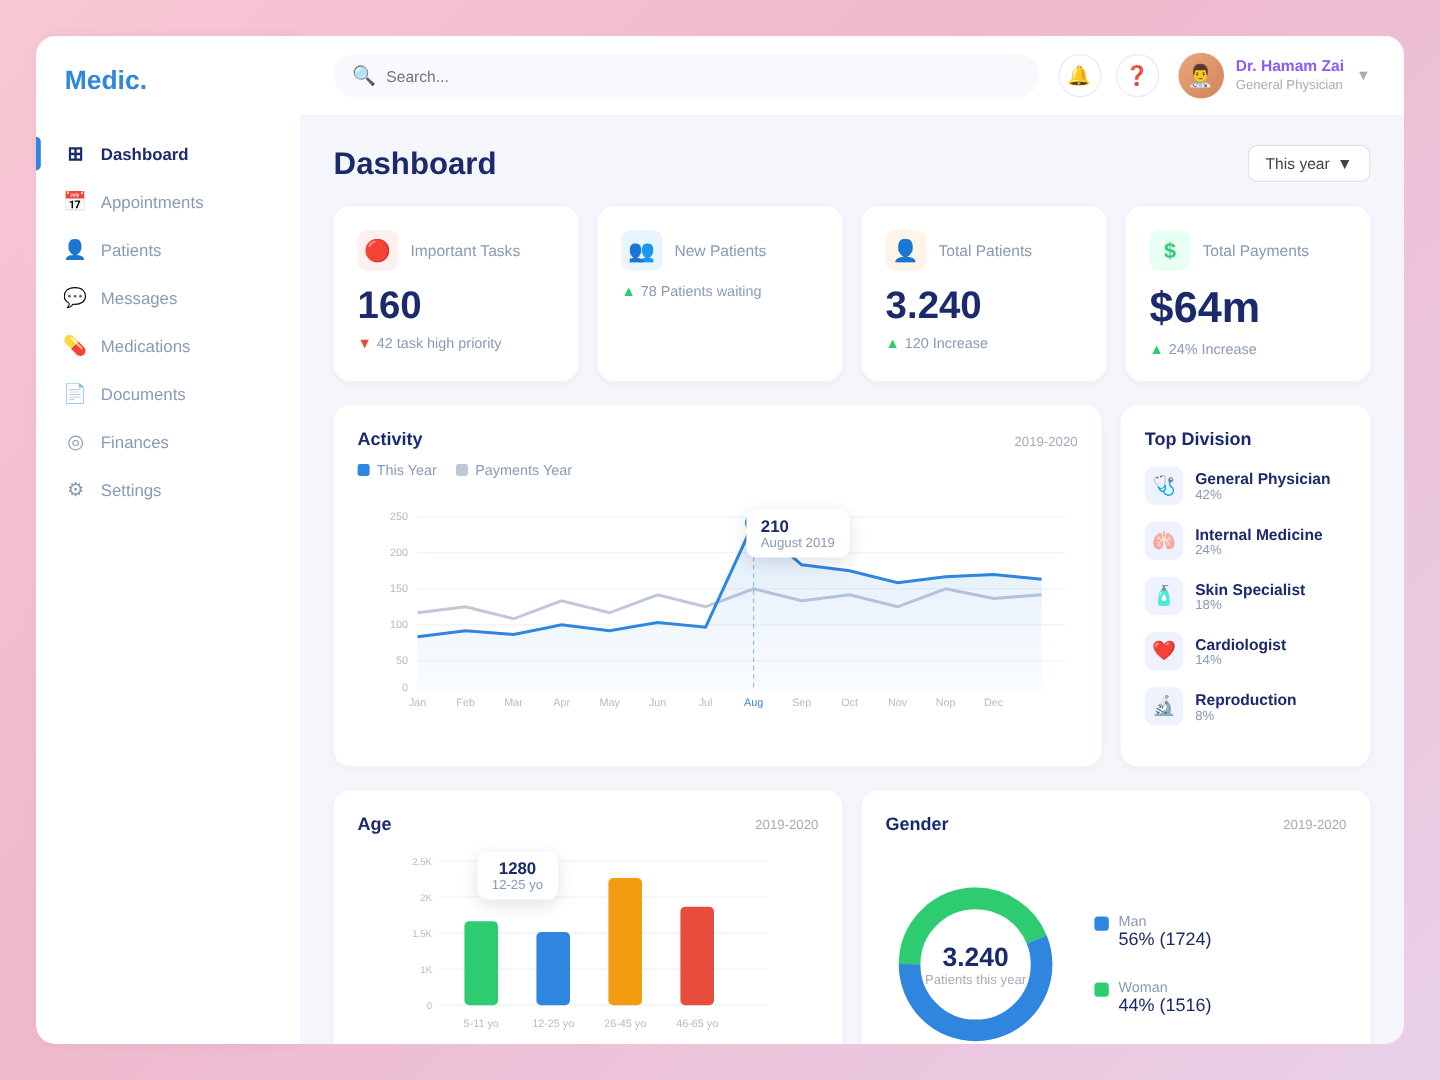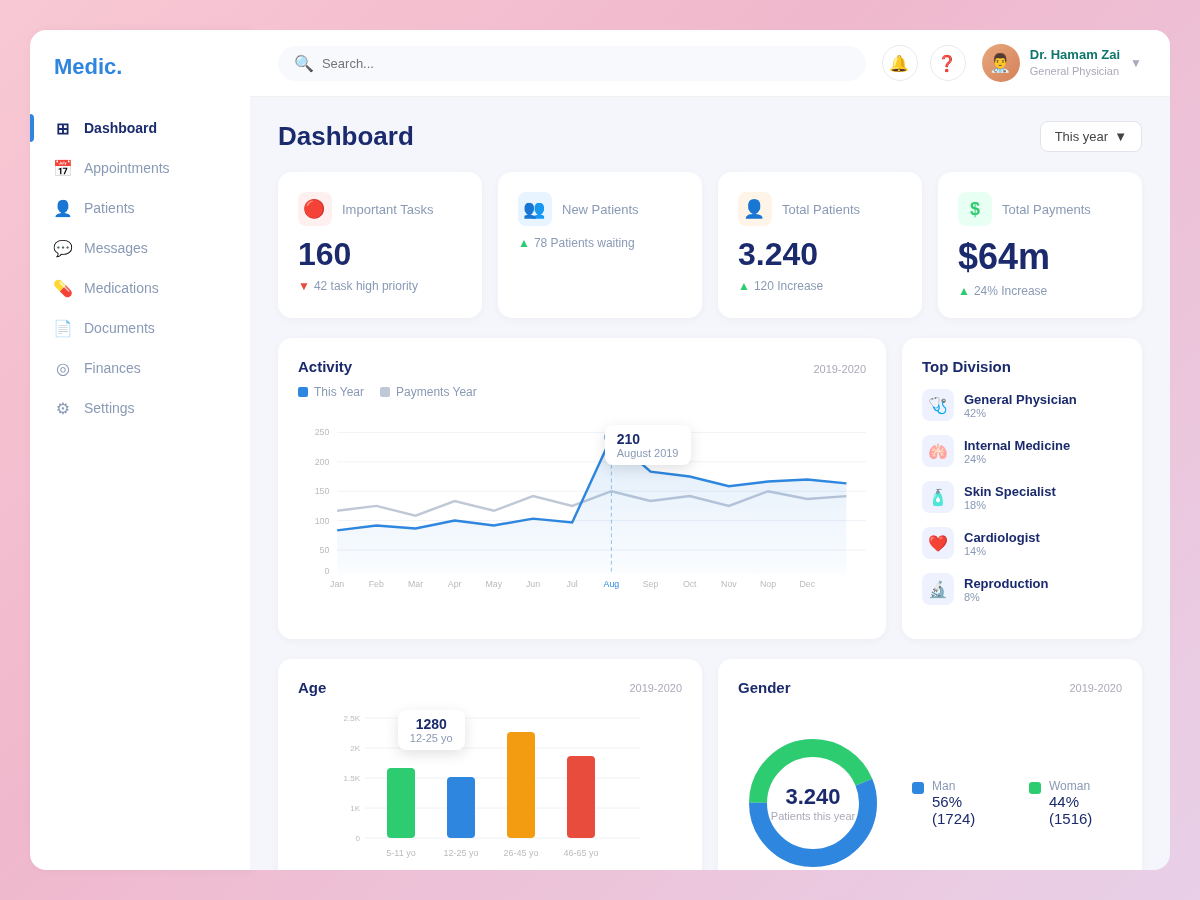--- a/index.html
+++ b/index.html
@@ -141,21 +141,21 @@
     .user-info { display: flex; align-items: center; gap: 10px; cursor: pointer; }
     .avatar {
       width: 38px; height: 38px;
       border-radius: 50%;
       background: linear-gradient(135deg, #e8a87c, #d4825a);
       overflow: hidden;
       display: flex; align-items: center; justify-content: center;
       font-size: 18px;
     }
     .user-text { line-height: 1.3; }
-    .user-name { font-size: 13px; font-weight: 700; color: #0f766e; }
+    .user-name { font-size: 13px; font-weight: 700; color: #8b5cf6; }
     .user-role { font-size: 11px; color: #aab; }
     
     .content { flex: 1; overflow-y: auto; padding: 24px 28px; display: flex; flex-direction: column; gap: 20px; }
     .page-header { display: flex; align-items: center; justify-content: space-between; }
     .page-title { font-size: 26px; font-weight: 700; color: #1a2a6c; }
     .period-select {
       display: flex; align-items: center; gap: 6px;
       border: 1px solid #e0e3eb;
       border-radius: 8px;
       padding: 7px 14px;
@@ -195,21 +195,21 @@
       border-radius: 14px;
       padding: 20px;
       box-shadow: 0 2px 8px rgba(0,0,0,0.04);
     }
     .chart-title { font-size: 15px; font-weight: 700; color: #1a2a6c; margin-bottom: 4px; }
     .chart-legend { display: flex; gap: 16px; margin-bottom: 12px; }
     .legend-item { display: flex; align-items: center; gap: 6px; font-size: 12px; color: #8a9ab5; }
     .legend-dot { width: 10px; height: 10px; border-radius: 2px; }
     
     .top-division {
-      width: 240px;
+      width: 208px;
       background: #fff;
       border-radius: 14px;
       padding: 20px;
       box-shadow: 0 2px 8px rgba(0,0,0,0.04);
       flex-shrink: 0;
     }
     .division-title { font-size: 15px; font-weight: 700; color: #1a2a6c; margin-bottom: 14px; }
     .division-item { display: flex; align-items: center; gap: 10px; margin-bottom: 14px; }
     .div-icon { width: 32px; height: 32px; border-radius: 8px; background: #eef2ff; display: flex; align-items: center; justify-content: center; font-size: 16px; }
     .div-info .div-name { font-size: 13px; font-weight: 600; color: #1a2a6c; }
@@ -234,21 +234,21 @@
       color: #1a2a6c;
       font-weight: 700;
       pointer-events: none;
     }
     .tooltip-sub { font-size: 11px; color: #8a9ab5; font-weight: 400; }
     
     .donut-wrap { display: flex; align-items: center; justify-content: center; position: relative; }
     .donut-label { position: absolute; text-align: center; }
     .donut-value { font-size: 22px; font-weight: 800; color: #1a2a6c; }
     .donut-sub { font-size: 11px; color: #aab; }
-    .gender-legend { display: flex; flex-direction: row; gap: 24px; }
+    .gender-legend { display: flex; flex-direction: column; gap: 24px; }
     .gender-item { display: flex; align-items: flex-start; gap: 8px; }
     .gender-dot { width: 12px; height: 12px; border-radius: 3px; margin-top: 3px; flex-shrink: 0; }
     .gender-label { font-size: 12px; color: #8a9ab5; }
     .gender-value { font-size: 15px; font-weight: 400; color: #1a2a6c; }
   </style>
 </head>
 <body>
 
 <div class="app-wrapper">
 

